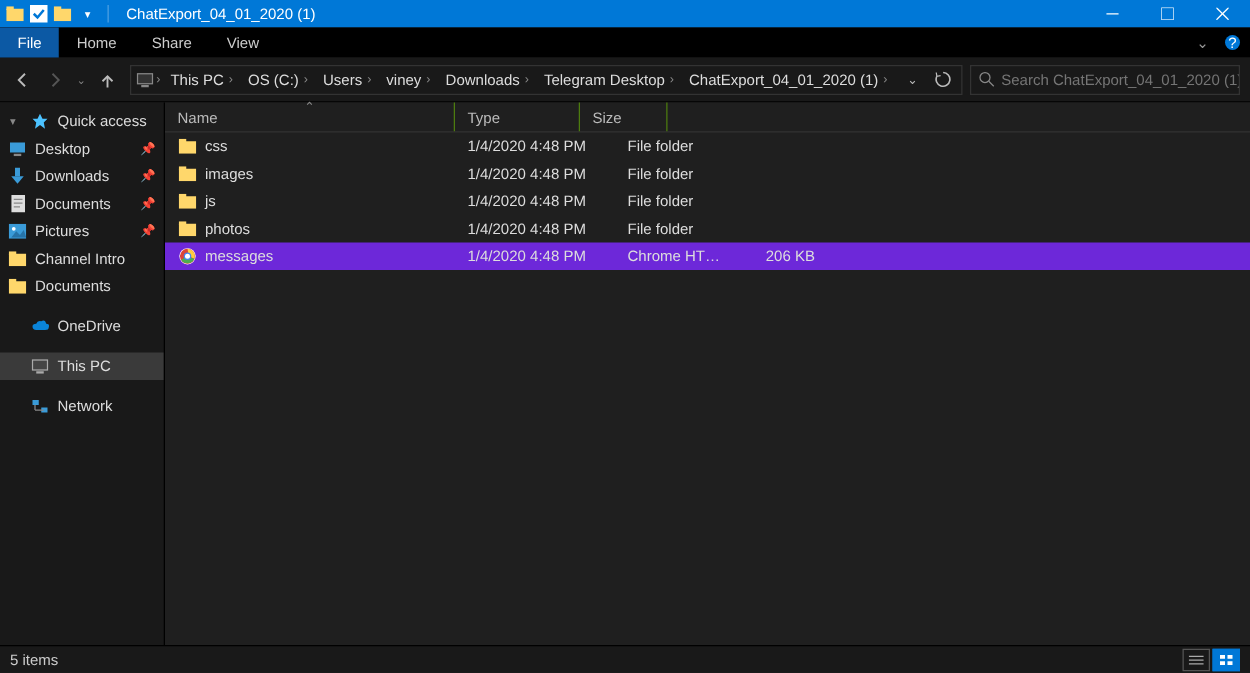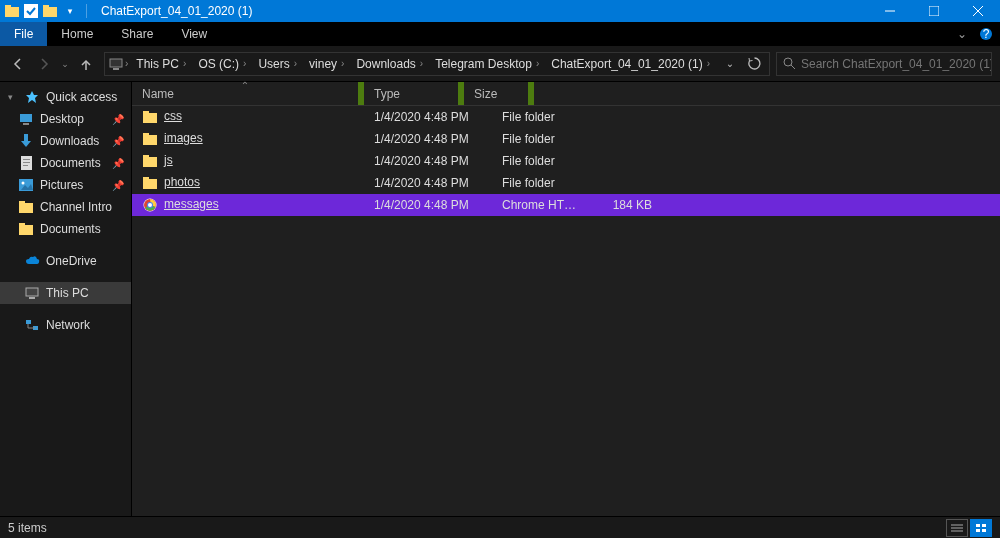--- a/index.html
+++ b/index.html
@@ -33,38 +33,38 @@
   .crumb-act { width:22px; height:22px; display:flex; align-items:center; justify-content:center; color:#bbb;}
   .search-box { width:216px; height:24px; background:#191919; border:1px solid #333; display:flex; align-items:center; margin-right:2px;}
   .search-box .sicon { width:24px; display:flex; align-items:center; justify-content:center; color:#888;}
   .search-box input { flex:1; background:transparent; border:none; outline:none; color:#aaa; font-size:12px;}
 
   
   .body { display:flex; height:calc(538px - 22px - 24px - 36px - 22px); background:#1a1a1a; }
   .sidebar { width:132px; background:#191919; border-right:1px solid #000; padding:4px 0; overflow:hidden;}
   .side-item { display:flex; align-items:center; height:22px; padding:0 6px 0 14px; gap:6px; color:#ddd; white-space:nowrap;}
   .side-item.header { font-weight:400; padding-left:8px;}
-  .side-item.sub { padding-left:18px; }
+  .side-item.sub { padding-left:6px; }
   .side-item.selected { background:#3a3a3a; }
   .side-item .exp { width:10px; color:#888; font-size:9px;}
   .side-item .pin { margin-left:auto; color:#888; font-size:10px;}
   .side-sep { height:10px; }
   .side-icon { width:16px; height:16px; display:flex; align-items:center; justify-content:center;}
 
   
   .content { flex:1; background:#1f1f1f; display:flex; flex-direction:column; }
   .col-head { display:flex; height:24px; border-bottom:1px solid #333; color:#bbb; align-items:center;}
-  .col { padding:0 10px; display:flex; align-items:center; position:relative; border-right:6px solid #4d7c0f; height:100%;}
+  .col { padding:0 10px; display:flex; align-items:center; position:relative; border-right:1px solid #4d7c0f; height:100%;}
   .col.name { width:232px;} .col.date{ width:128px;} .col.type{ width:100px;} .col.size{ width:70px; justify-content:flex-start;}
   .sort-arrow { position:absolute; top:-2px; left:50%; transform:translateX(-50%); font-size:10px; color:#888;}
   .rows { flex:1; }
   .row { display:flex; align-items:center; height:22px; color:#ddd;}
   .row.selected { background:#6d28d9; }
   .row .cell { padding:0 10px; white-space:nowrap; overflow:hidden; text-overflow:ellipsis;}
-  .row .cell.name { width:232px; display:flex; gap:6px;text-decoration:underline;}
+  .row .cell.name { width:232px; display:flex; align-items:center; gap:6px;}
   .row .cell.date { width:128px;} .row .cell.type{ width:100px;} .row .cell.size{ width:70px; text-align:right;}
 
   
   .status-bar { position:absolute; left:0; right:0; bottom:0; height:22px; background:#191919; border-top:1px solid #000; display:flex; align-items:center; padding:0 8px; color:#ccc;}
   .view-btns { margin-left:auto; display:flex; gap:2px;}
   .view-btn { width:22px; height:18px; border:1px solid #555; display:flex; align-items:center; justify-content:center; font-size:10px; color:#aaa;}
   .view-btn.active { background:#0078d7; border-color:#0078d7; color:#fff;}
 
   svg { display:block; }
 </style>
@@ -393,21 +393,21 @@
                 <path d="M7 1 A6 6 0 0 1 12.5 9 L8 7 Z" fill="#ffcd40"></path>
                 <path d="M12.5 9 A6 6 0 0 1 2 10 L6 7 Z" fill="#4caf50"></path>
                 <circle cx="7" cy="7" r="3" fill="#4285f4"></circle>
                 <circle cx="7" cy="7" r="2" fill="#fff"></circle>
               </svg>
             </span>
             <span>messages</span>
           </div>
           <div class="cell date">1/4/2020 4:48 PM</div>
           <div class="cell type">Chrome HTML Docu...</div>
-          <div class="cell size">184 KB</div>
+          <div class="cell size">206 KB</div>
         </div>
       </div>
   </div>
 </div>
 
 <div class="status-bar">
   <span>5 items</span>
   <div class="view-btns">
     <div class="view-btn">
         <svg width="12" height="10">

